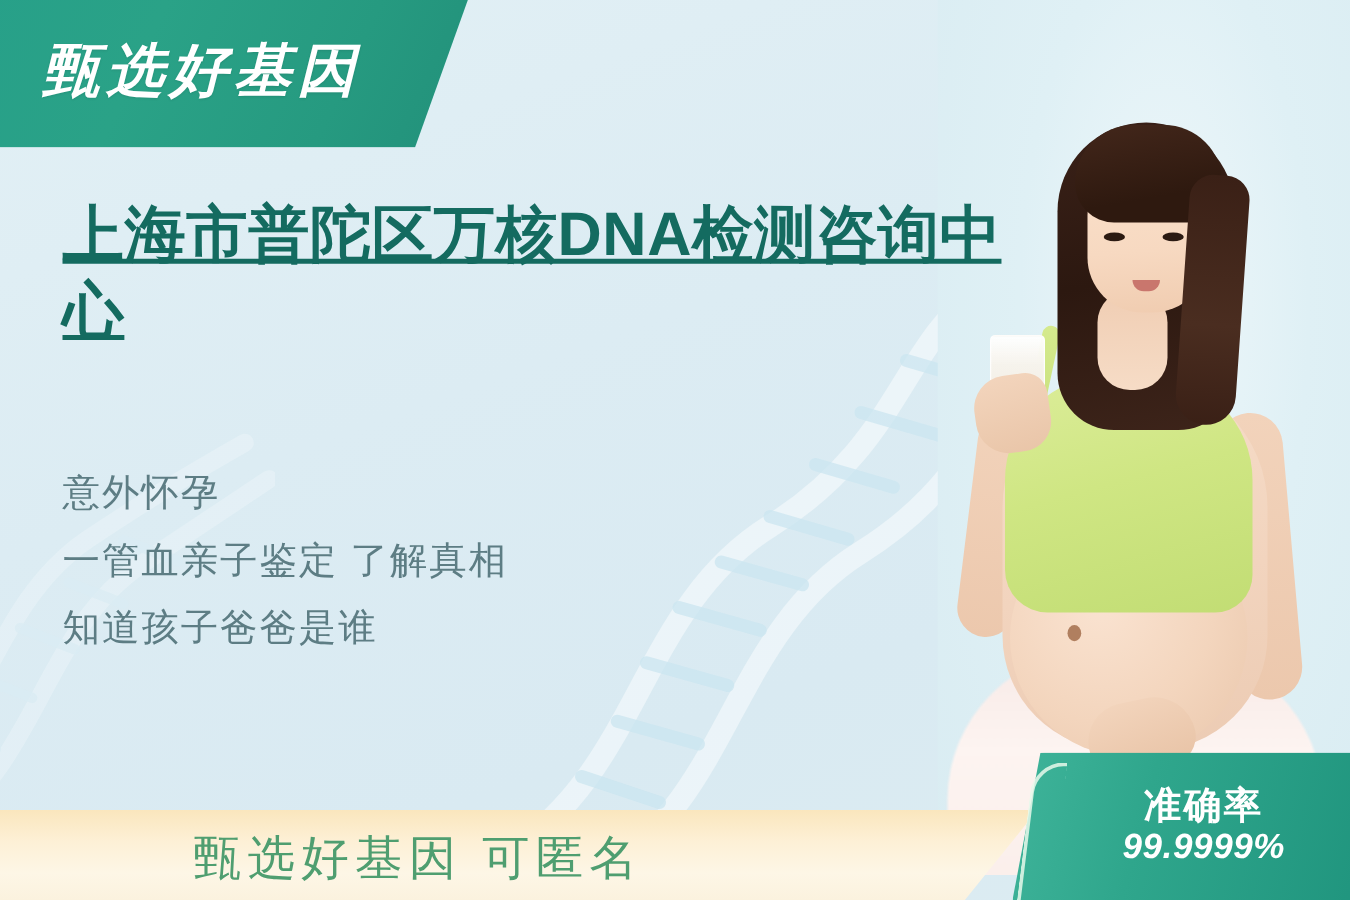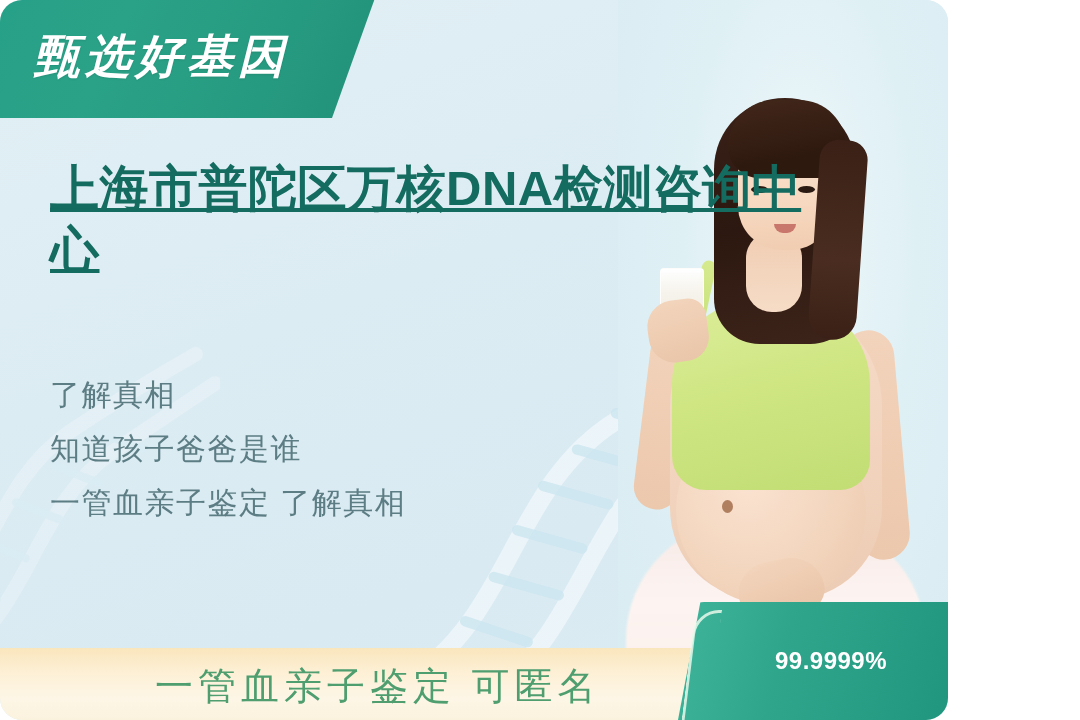--- a/index.html
+++ b/index.html
@@ -7,25 +7,24 @@
     margin: 0;
     padding: 0;
     background: #ffffff;
   }
   body {
     font-family: "Liberation Sans", "DejaVu Sans", sans-serif;
   }
 
   .banner {
     position: relative;
-    width: 948px;
+    width: 1080px;
     height: 720px;
     overflow: hidden;
     background: linear-gradient(160deg, #e2f0f5 0%, #dcecf3 40%, #d9eaf2 70%, #dcecf2 100%);
-    border-radius: 22px;
   }
 
   
   .helix-layer {
     position: absolute;
     inset: 0;
     pointer-events: none;
     z-index: 1;
   }
   .helix-svg { position: absolute; }
@@ -332,24 +331,25 @@
   }
   .badge-label {
     color: #ffffff;
     font-size: 30px;
     font-weight: 700;
     letter-spacing: 2px;
     line-height: 1.1;
   }
   .badge-value {
     color: #ffffff;
-    font-size: 24px;
+    font-size: 28px;
     font-weight: 700;
     letter-spacing: 0.5px;
     line-height: 1.15;
+    font-style: italic;
   }
 </style>
 </head>
 <body>
 
 <div class="banner">
 
   <div class="helix-layer">
     <svg class="helix-svg helix-main" viewBox="0 0 200 200">
       <g stroke="#ffffff" stroke-width="7" fill="none" stroke-linecap="round" opacity="0.85">
@@ -427,29 +427,30 @@
     </div>
   </div>
 
   <div class="brand-banner">
     <div class="brand-text">甄选好基因</div>
   </div>
 
   <div class="headline">上海市普陀区万核DNA检测咨询中心</div>
 
   <div class="desc">
-    <div class="desc-line">了解真相</div>
+    <div class="desc-line">意外怀孕</div>
+    <div class="desc-line">一管血亲子鉴定 了解真相</div>
     <div class="desc-line">知道孩子爸爸是谁</div>
-    <div class="desc-line">一管血亲子鉴定 了解真相</div>
   </div>
 
   <div class="bottom-bar"></div>
-  <div class="bottom-text">一管血亲子鉴定 可匿名</div>
+  <div class="bottom-text">甄选好基因 可匿名</div>
 
   <div class="accuracy-badge">
     <div class="badge-shape"></div>
     <div class="badge-edge"></div>
     <div class="badge-body">
+      <div class="badge-label">准确率</div>
       <div class="badge-value">99.9999%</div>
     </div>
   </div>
 
 </div>
 
 </body></html>

